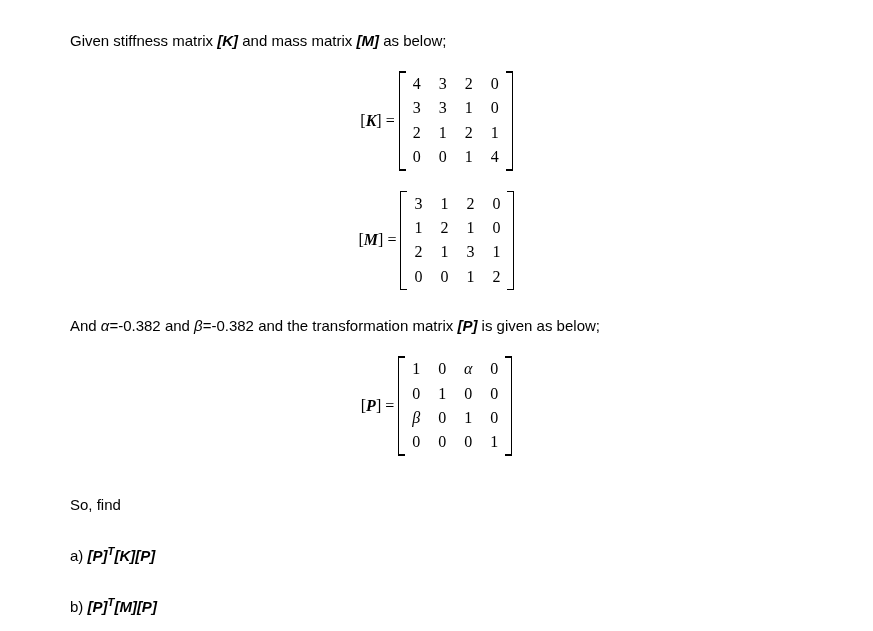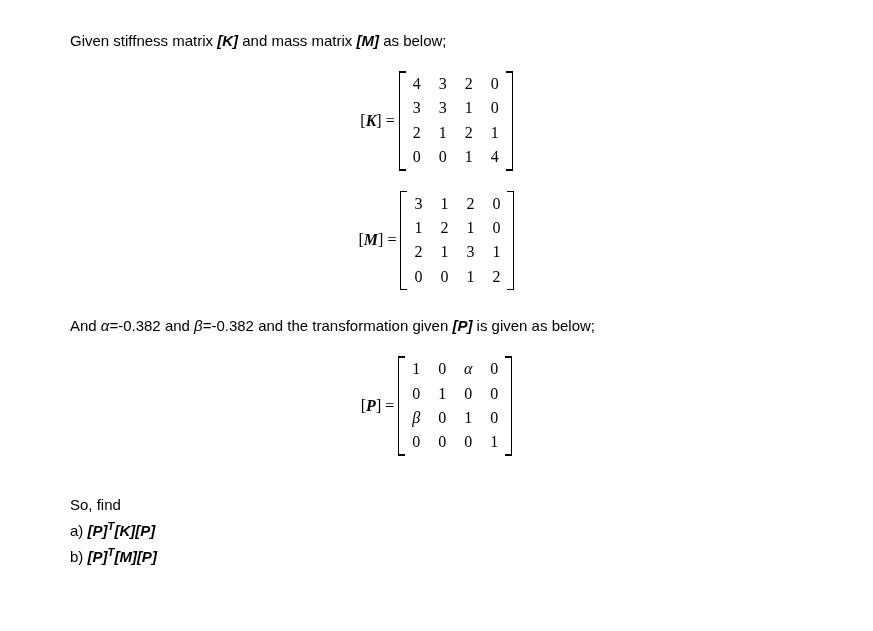--- a/index.html
+++ b/index.html
@@ -87,21 +87,21 @@
       font-style: italic;
     }
     .bi {
       font-weight: bold;
       font-style: italic;
     }
     .so-find {
       margin-top: 38px;
     }
     .question {
-      margin-top: 4px;
+      margin-top: 29px;
     }
     .question .expr {
       font-weight: bold;
       font-style: italic;
     }
     sup {
       font-size: 0.75em;
     }
   </style>
 </head>
@@ -157,21 +157,21 @@
         <span>0</span>
         <span>0</span>
         <span>1</span>
         <span>2</span>
       </span>
     <span class="bracket right"></span>
   </span>
 </div>
 
 <div class="section-text">
-  <span>And </span><span class="gk">α</span><span>=-0.382</span><span> and </span><span class="gk">β</span><span>=-0.382</span><span> and the transformation given </span><span class="bi">[P]</span><span> is given as below;</span>
+  <span>And </span><span class="gk">α</span><span>=-0.382</span><span> and </span><span class="gk">β</span><span>=-0.382</span><span> and the transformation matrix </span><span class="bi">[P]</span><span> is given as below;</span>
 </div>
 
 <div class="matrix-block">
   <span class="matrix-label">[<span class="var">P</span>] = </span>
   <span class="matrix">
     <span class="bracket left"></span>
     <span class="matrix-cells" id="cells-P">
         <span>1</span>
         <span>0</span>
         <span class="gk">α</span>

